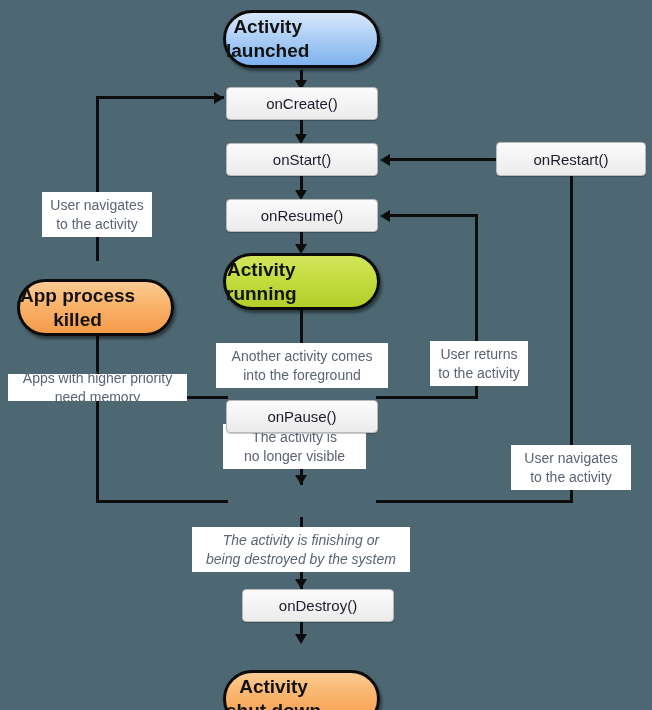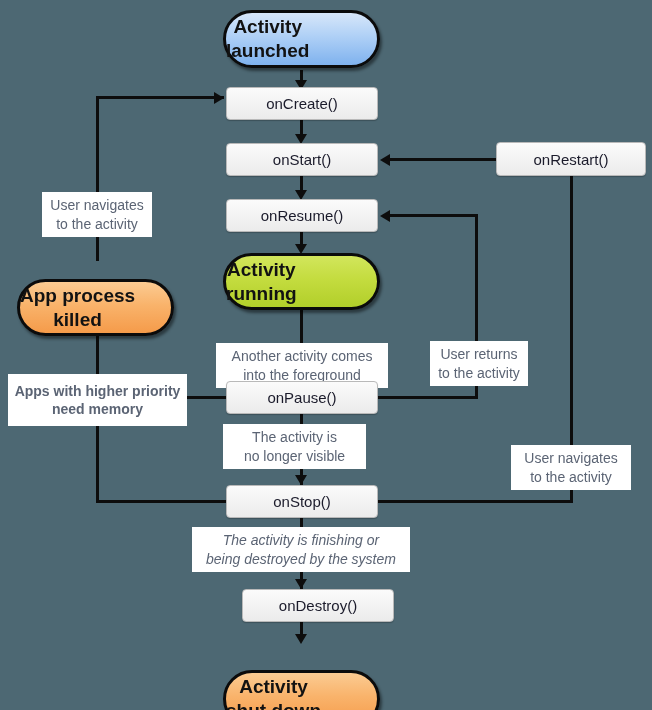--- a/index.html
+++ b/index.html
@@ -194,27 +194,24 @@
   </div>
 
   <div class="node" style="left:226px; top:199px; width:152px; height:33px;">
     <span>onResume()</span>
   </div>
 
   <div class="node" style="left:496px; top:142px; width:150px; height:34px;">
     <span>onRestart()</span>
   </div>
 
-  <div class="node" style="left:226px; top:381px; width:152px; height:33px;">
+  <div class="node" style="left:226px; top:400px; width:152px; height:33px;">
     <span>onPause()</span>
   </div>
 
-  <div class="node" style="left:226px; top:485px; width:152px; height:33px;">
-    <span>onStop()</span>
-  </div>
 
   <div class="node" style="left:242px; top:589px; width:152px; height:33px;">
     <span>onDestroy()</span>
   </div>
 
   <div class="label" style="left:42px; top:192px; width:110px; height:45px;">
     <span>
       <span>User navigates</span><br>
       <span>to the activity</span>
     </span>
@@ -227,21 +224,21 @@
     </span>
   </div>
 
   <div class="label" style="left:430px; top:341px; width:98px; height:45px;">
     <span>
       <span>User returns</span><br>
       <span>to the activity</span>
     </span>
   </div>
 
-  <div class="label" style="left:8px; top:374px; width:179px; height:52px;font-weight:bold;">
+  <div class="label" style="left:8px; top:374px; width:179px; height:27px;">
     <span>
       <span>Apps with higher priority</span><br>
       <span>need memory</span>
     </span>
   </div>
 
   <div class="label" style="left:223px; top:424px; width:143px; height:45px;">
     <span>
       <span>The activity is</span><br>
       <span>no longer visible</span>

